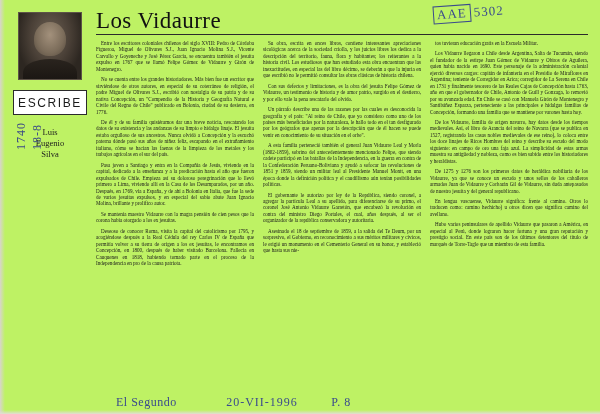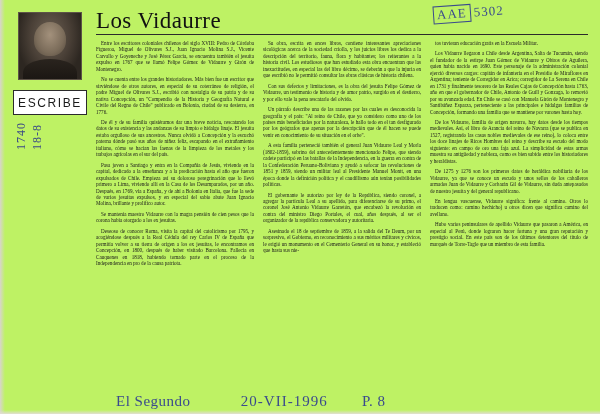--- a/index.html
+++ b/index.html
@@ -167,21 +167,21 @@
   }
   .col p {
     margin: 0 0 4px 0;
     text-indent: 5px;
   }
   
   .footline {
     position: absolute;
     left: 116px;
     bottom: 4px;
-    font-size: 15px;
+    font-size: 12px;
     color: #3a4a8d;
     font-family: "Liberation Serif", serif;
     letter-spacing: 0.5px;
     white-space: nowrap;
   }
   .footline .date {
     margin-left: 46px;
     letter-spacing: 1px;
   }
   .footline .pg {
@@ -211,20 +211,25 @@
   <div class="title">Los Vidaurre</div>
   <div class="title-rule"></div>
 
   <div class="leftcol">
     <div class="photo">
       <div class="face"></div>
       <div class="body"></div>
     </div>
     <div class="escribe-box">
       <span>ESCRIBE</span>
+    </div>
+    <div class="byline">
+      <div>Luis</div>
+      <div>Eugenio</div>
+      <div>Silva</div>
     </div>
   </div>
 
   <div class="margin-note">1740</div>
   <div class="margin-note2">18-8</div>
 
   <div class="stamp-code">
     <span class="box">AAE</span><span>5302</span>
   </div>
 

